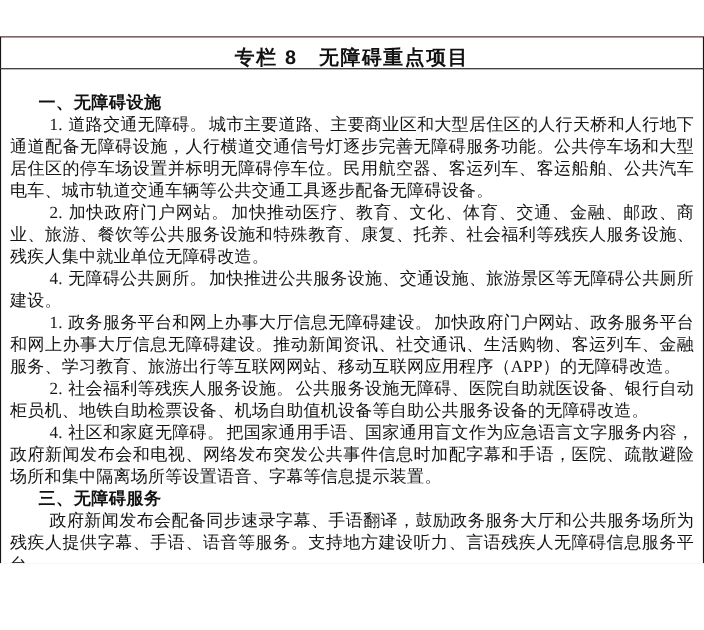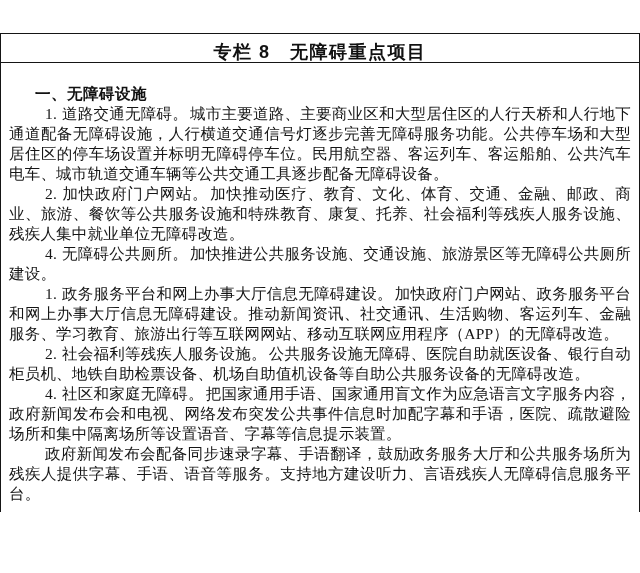--- a/index.html
+++ b/index.html
@@ -89,18 +89,19 @@
       <p class="para"><span class="p-num">4.</span><span class="p-lead">无障碍公共厕所。</span><span class="p-text">加快推进公共服务设施、交通设施、旅游景区等无障碍公共厕所建设。</span></p>
     </div>
 
     <div>
       <p class="para"><span class="p-num">1.</span><span class="p-lead">政务服务平台和网上办事大厅信息无障碍建设。</span><span class="p-text">加快政府门户网站、政务服务平台和网上办事大厅信息无障碍建设。推动新闻资讯、社交通讯、生活购物、客运列车、金融服务、学习教育、旅游出行等互联网网站、移动互联网应用程序（APP）的无障碍改造。</span></p>
       <p class="para"><span class="p-num">2.</span><span class="p-lead">社会福利等残疾人服务设施。</span><span class="p-text">公共服务设施无障碍、医院自助就医设备、银行自动柜员机、地铁自助检票设备、机场自助值机设备等自助公共服务设备的无障碍改造。</span></p>
       <p class="para"><span class="p-num">4.</span><span class="p-lead">社区和家庭无障碍。</span><span class="p-text">把国家通用手语、国家通用盲文作为应急语言文字服务内容，政府新闻发布会和电视、网络发布突发公共事件信息时加配字幕和手语，医院、疏散避险场所和集中隔离场所等设置语音、字幕等信息提示装置。</span></p>
     </div>
 
     <div>
+      <h2 class="section-heading">三、无障碍服务</h2>
       <p class="para"><span class="p-num"></span><span class="p-lead"></span><span class="p-text">政府新闻发布会配备同步速录字幕、手语翻译，鼓励政务服务大厅和公共服务场所为残疾人提供字幕、手语、语音等服务。支持地方建设听力、言语残疾人无障碍信息服务平台。</span></p>
     </div>
 
   </div>
 
 </div>
 
 </body></html>

